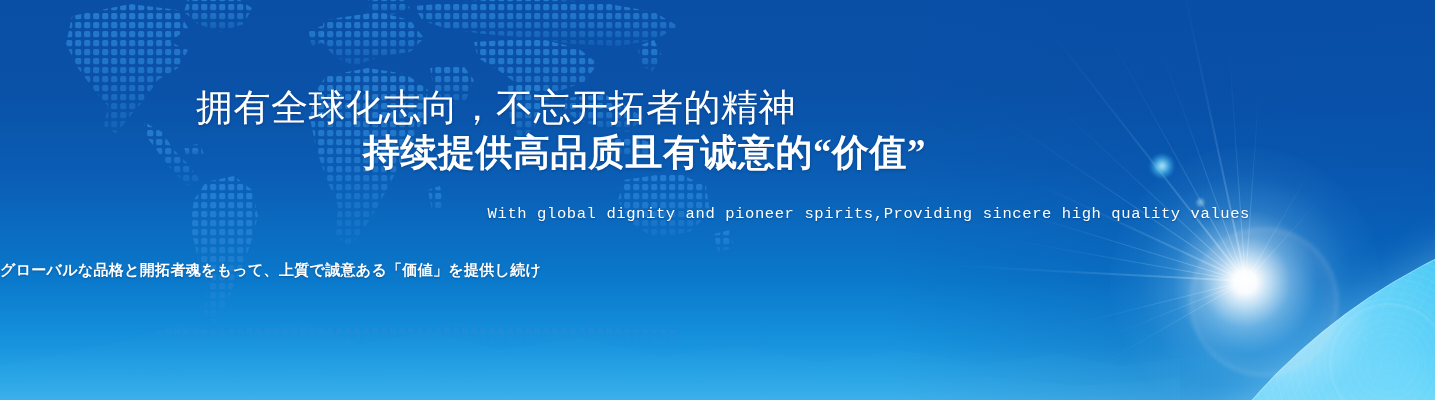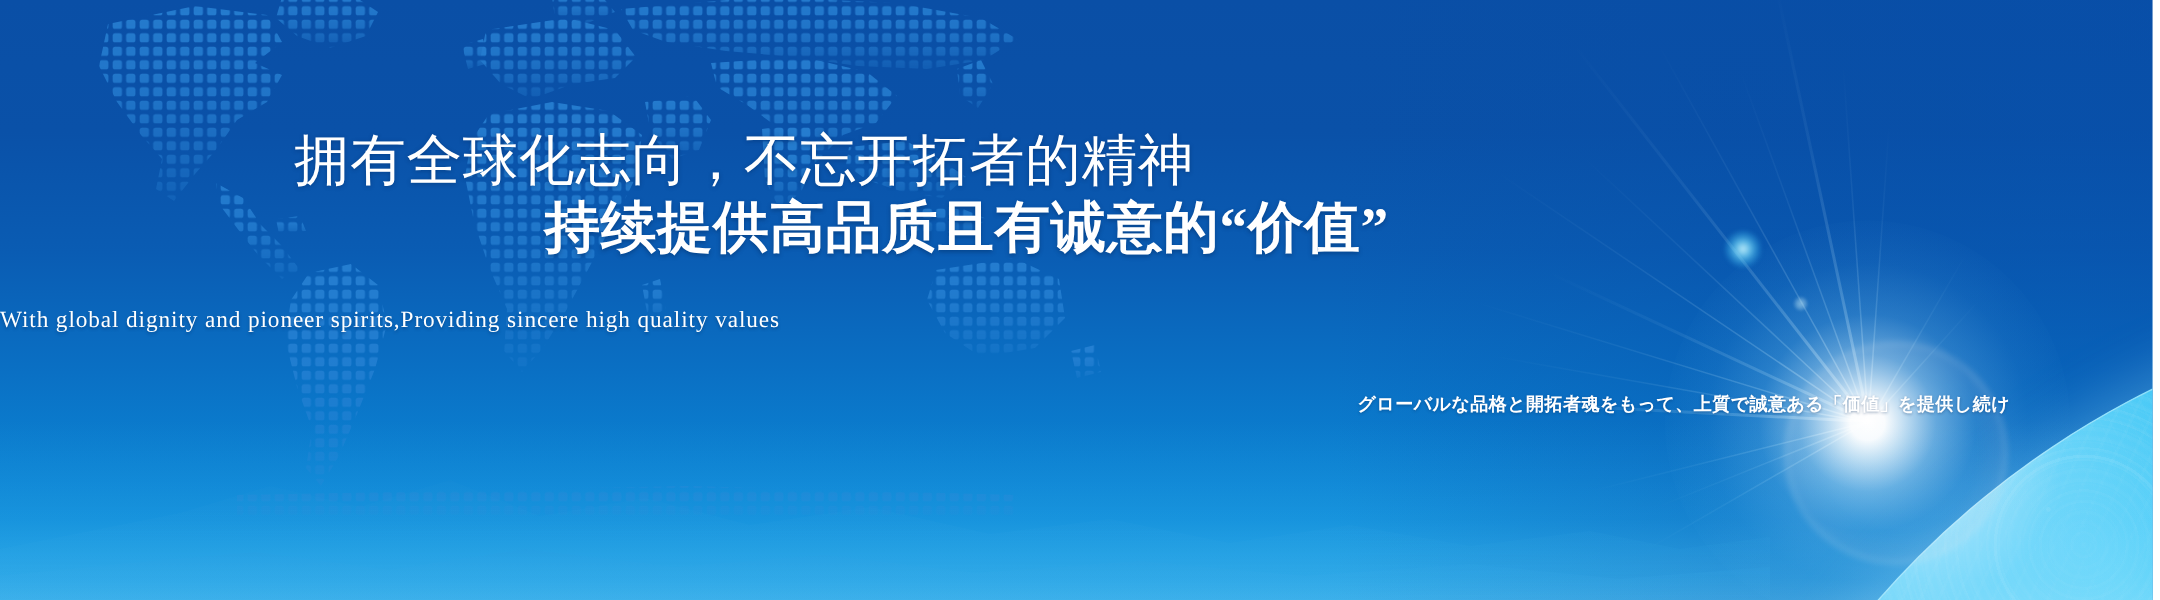--- a/index.html
+++ b/index.html
@@ -254,34 +254,35 @@
     letter-spacing:.5px;
     text-shadow:0 1px 3px rgba(3,40,90,.45);
     font-weight:400;
   }
   .hl-1{ position:absolute; top:84px; left:196px; white-space:nowrap; }
   .hl-2{ position:absolute; top:129px; left:363px; white-space:nowrap;font-weight:bold; }
 
   .subtitle-en{
     position:absolute;
     top:205px; left:0; width:1250px;
-    text-align:left;
-    font-family:Liberation Serif, serif;
+    text-align:right;
+    font-family:Liberation Mono, monospace;
     font-size:15.5px;
     letter-spacing:.6px;
     color:#ffffff;
     white-space:nowrap;
     text-shadow:0 1px 2px rgba(3,40,90,.40);
+    padding-left:43px;
   }
   .subtitle-ja{
     position:absolute;
     top:261px; left:0; width:1340px;
-    text-align:right;
+    text-align:left;
     font-family:"DejaVu Sans", "Liberation Sans", sans-serif;
-    font-size:12px;
+    font-size:15px;
     font-weight:700;
     letter-spacing:.3px;
     color:#ffffff;
     white-space:nowrap;
     text-shadow:0 1px 2px rgba(3,40,90,.40);
   }
 </style>
 </head>
 <body>
 

